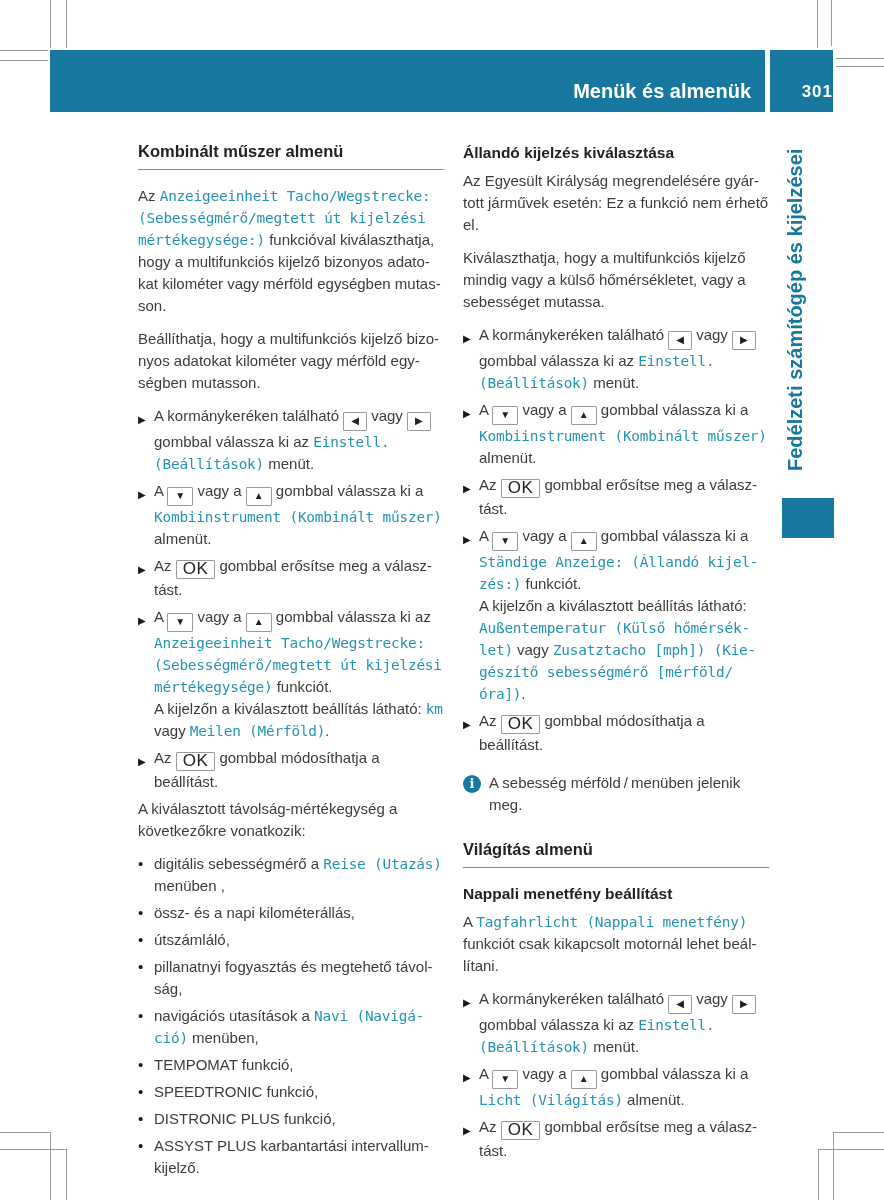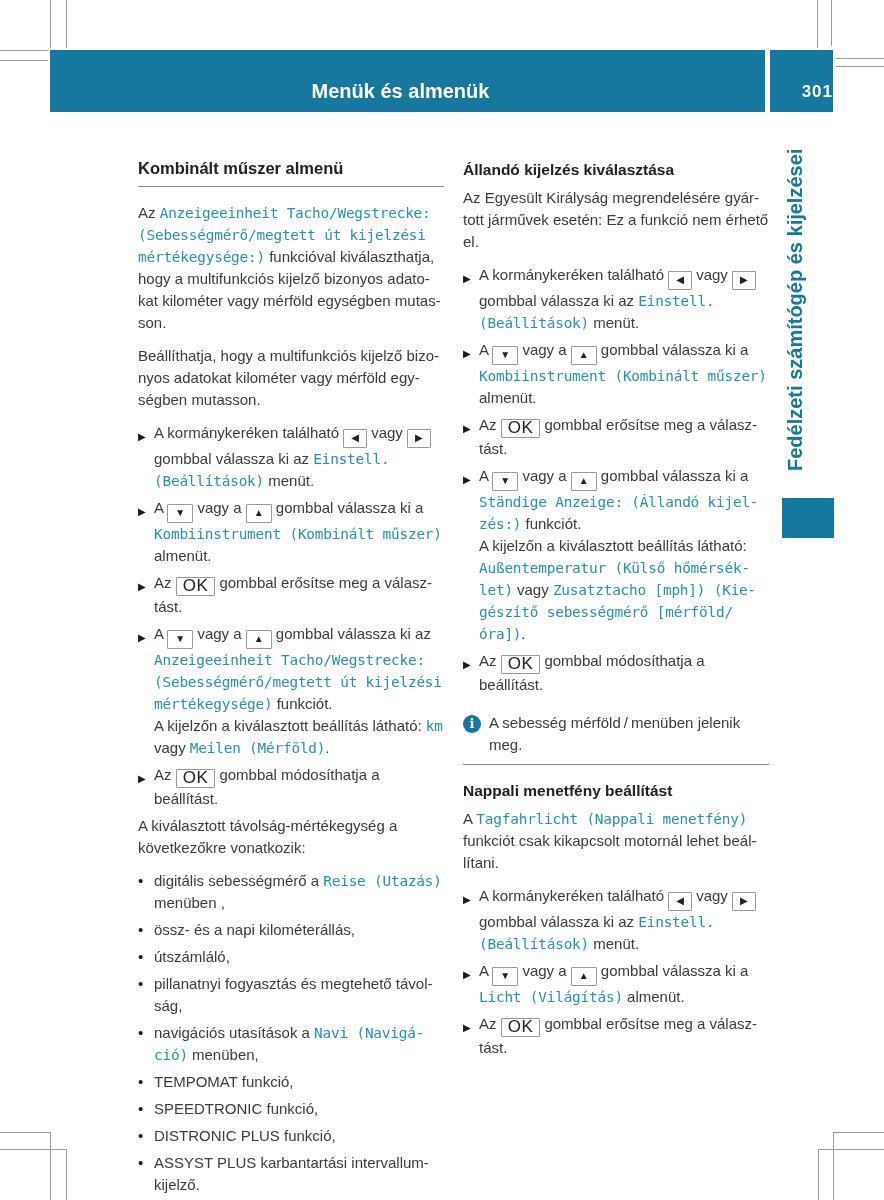--- a/index.html
+++ b/index.html
@@ -2,32 +2,32 @@
 <html><head>
 <meta charset="utf-8">
 <style>
   html,body{margin:0;padding:0;background:#ffffff;}
   .page{position:relative;width:884px;height:1200px;background:#fff;overflow:hidden;
         font-family:"Liberation Sans",sans-serif;color:#3c3c3c;}
   
   .crop{position:absolute;background:#9b9b9b;}
   
   .band{position:absolute;top:50px;height:62px;background:#16789e;}
-  .band-main{left:50px;width:715px;display:flex;align-items:flex-end;justify-content:center;}
+  .band-main{left:50px;width:715px;display:flex;align-items:flex-end;justify-content:flex-end;}
   .band-page{left:770px;width:63px;display:flex;align-items:flex-end;justify-content:flex-end;}
   .band-title{color:#fff;font-size:20px;font-weight:bold;padding:0 14px 9px 0;white-space:nowrap;}
   .band-num{color:#fff;font-size:17px;font-weight:bold;padding:0 0 10px 9px;letter-spacing:1px;}
   
   .side-label{position:absolute;left:773px;top:145px;width:44px;height:330px;
       writing-mode:vertical-rl;transform:rotate(180deg);
       display:flex;align-items:center;justify-content:center;
       font-size:20px;font-weight:bold;color:#16789e;white-space:nowrap;}
   .side-tab{position:absolute;left:782px;top:498px;width:52px;height:40px;background:#16789e;}
   
-  .content{position:absolute;left:138px;top:157px;width:631px;display:flex;gap:19px;}
+  .content{position:absolute;left:138px;top:140px;width:631px;display:flex;gap:19px;}
   .col{width:306px;font-size:15px;line-height:22px;}
   .h1{font-size:16.5px;font-weight:bold;color:#222;line-height:21px;padding-top:1px;}
   .rule{height:1px;background:#8a8a8a;margin:7px 0 15px 0;}
   .h2{font-size:15.5px;font-weight:bold;color:#222;margin:2px 0 7px 0;line-height:21px;}
   .p{margin:0 0 11px 0;}
   .li{display:flex;margin:0 0 5px 0;}
   .li .marker{flex:0 0 16px;color:#1a1a1a;}
   .li .marker.tri{font-size:10px;padding-top:4px;}
   .li .marker.dot{font-size:15px;}
   .li .body{flex:1;}
@@ -137,20 +137,21 @@
           <span class="body"><span>DISTRONIC PLUS funkció,</span></span>
         </div>
         <div class="li">
           <span class="marker dot">•</span>
           <span class="body"><span>ASSYST PLUS karbantartási intervallum­kijelző.</span></span>
         </div>
       </div>
     <div class="col" id="col-right">
         <div class="h2"><span>Állandó kijelzés kiválasztása</span></div>
         <div class="p"><span>Az Egyesült Királyság megrendelésére gyár­tott járművek esetén: Ez a funkció nem érhető el.</span></div>
+        <div class="p"><span>Kiválaszthatja, hogy a multifunkciós kijelző mindig vagy a külső hőmérsékletet, vagy a sebességet mutassa.</span></div>
         <div class="li">
           <span class="marker tri">▶</span>
           <span class="body"><span>A kormánykeréken található </span><span class="key key-tri">◀</span><span> vagy </span><span class="key key-tri">▶</span><span> gombbal válassza ki az </span><span class="code">Eins­tell. (Beállítások)</span><span> menüt.</span></span>
         </div>
         <div class="li">
           <span class="marker tri">▶</span>
           <span class="body"><span>A </span><span class="key key-tri">▼</span><span> vagy a </span><span class="key key-tri">▲</span><span> gombbal válassza ki a </span><span class="code">Kombiinstrument (Kombinált műszer)</span><span> almenüt.</span></span>
         </div>
         <div class="li">
           <span class="marker tri">▶</span>
@@ -161,20 +162,21 @@
           <span class="body"><span>A </span><span class="key key-tri">▼</span><span> vagy a </span><span class="key key-tri">▲</span><span> gombbal válassza ki a </span><span class="code">Ständige Anzeige: (Állandó kijel­zés:)</span><span> funkciót.</span><span class="cont"><span>A kijelzőn a kiválasztott beállítás látható: </span><span class="code">Außentemperatur (Külső hőmérsék­let)</span><span> vagy </span><span class="code">Zusatztacho [mph]) (Kie­gészítő sebességmérő [mérföld/óra])</span><span>.</span></span></span>
         </div>
         <div class="li">
           <span class="marker tri">▶</span>
           <span class="body"><span>Az </span><span class="key key-ok">OK</span><span> gombbal módosíthatja a beállítást.</span></span>
         </div>
         <div class="info">
           <span class="icon"><i>i</i></span>
           <span class="body"><span>A sebesség mérföld / menüben jelenik meg.</span></span>
         </div>
+        <div class="h1 gap-top"><span>Világítás almenü</span></div>
         <div class="rule"></div>
         <div class="h2"><span>Nappali menetfény beállítást</span></div>
         <div class="p"><span>A </span><span class="code">Tagfahrlicht (Nappali menetfény)</span><span> funkciót csak kikapcsolt motornál lehet beál­lítani.</span></div>
         <div class="li">
           <span class="marker tri">▶</span>
           <span class="body"><span>A kormánykeréken található </span><span class="key key-tri">◀</span><span> vagy </span><span class="key key-tri">▶</span><span> gombbal válassza ki az </span><span class="code">Eins­tell. (Beállítások)</span><span> menüt.</span></span>
         </div>
         <div class="li">
           <span class="marker tri">▶</span>
           <span class="body"><span>A </span><span class="key key-tri">▼</span><span> vagy a </span><span class="key key-tri">▲</span><span> gombbal válassza ki a </span><span class="code">Licht (Világítás)</span><span> almenüt.</span></span>

